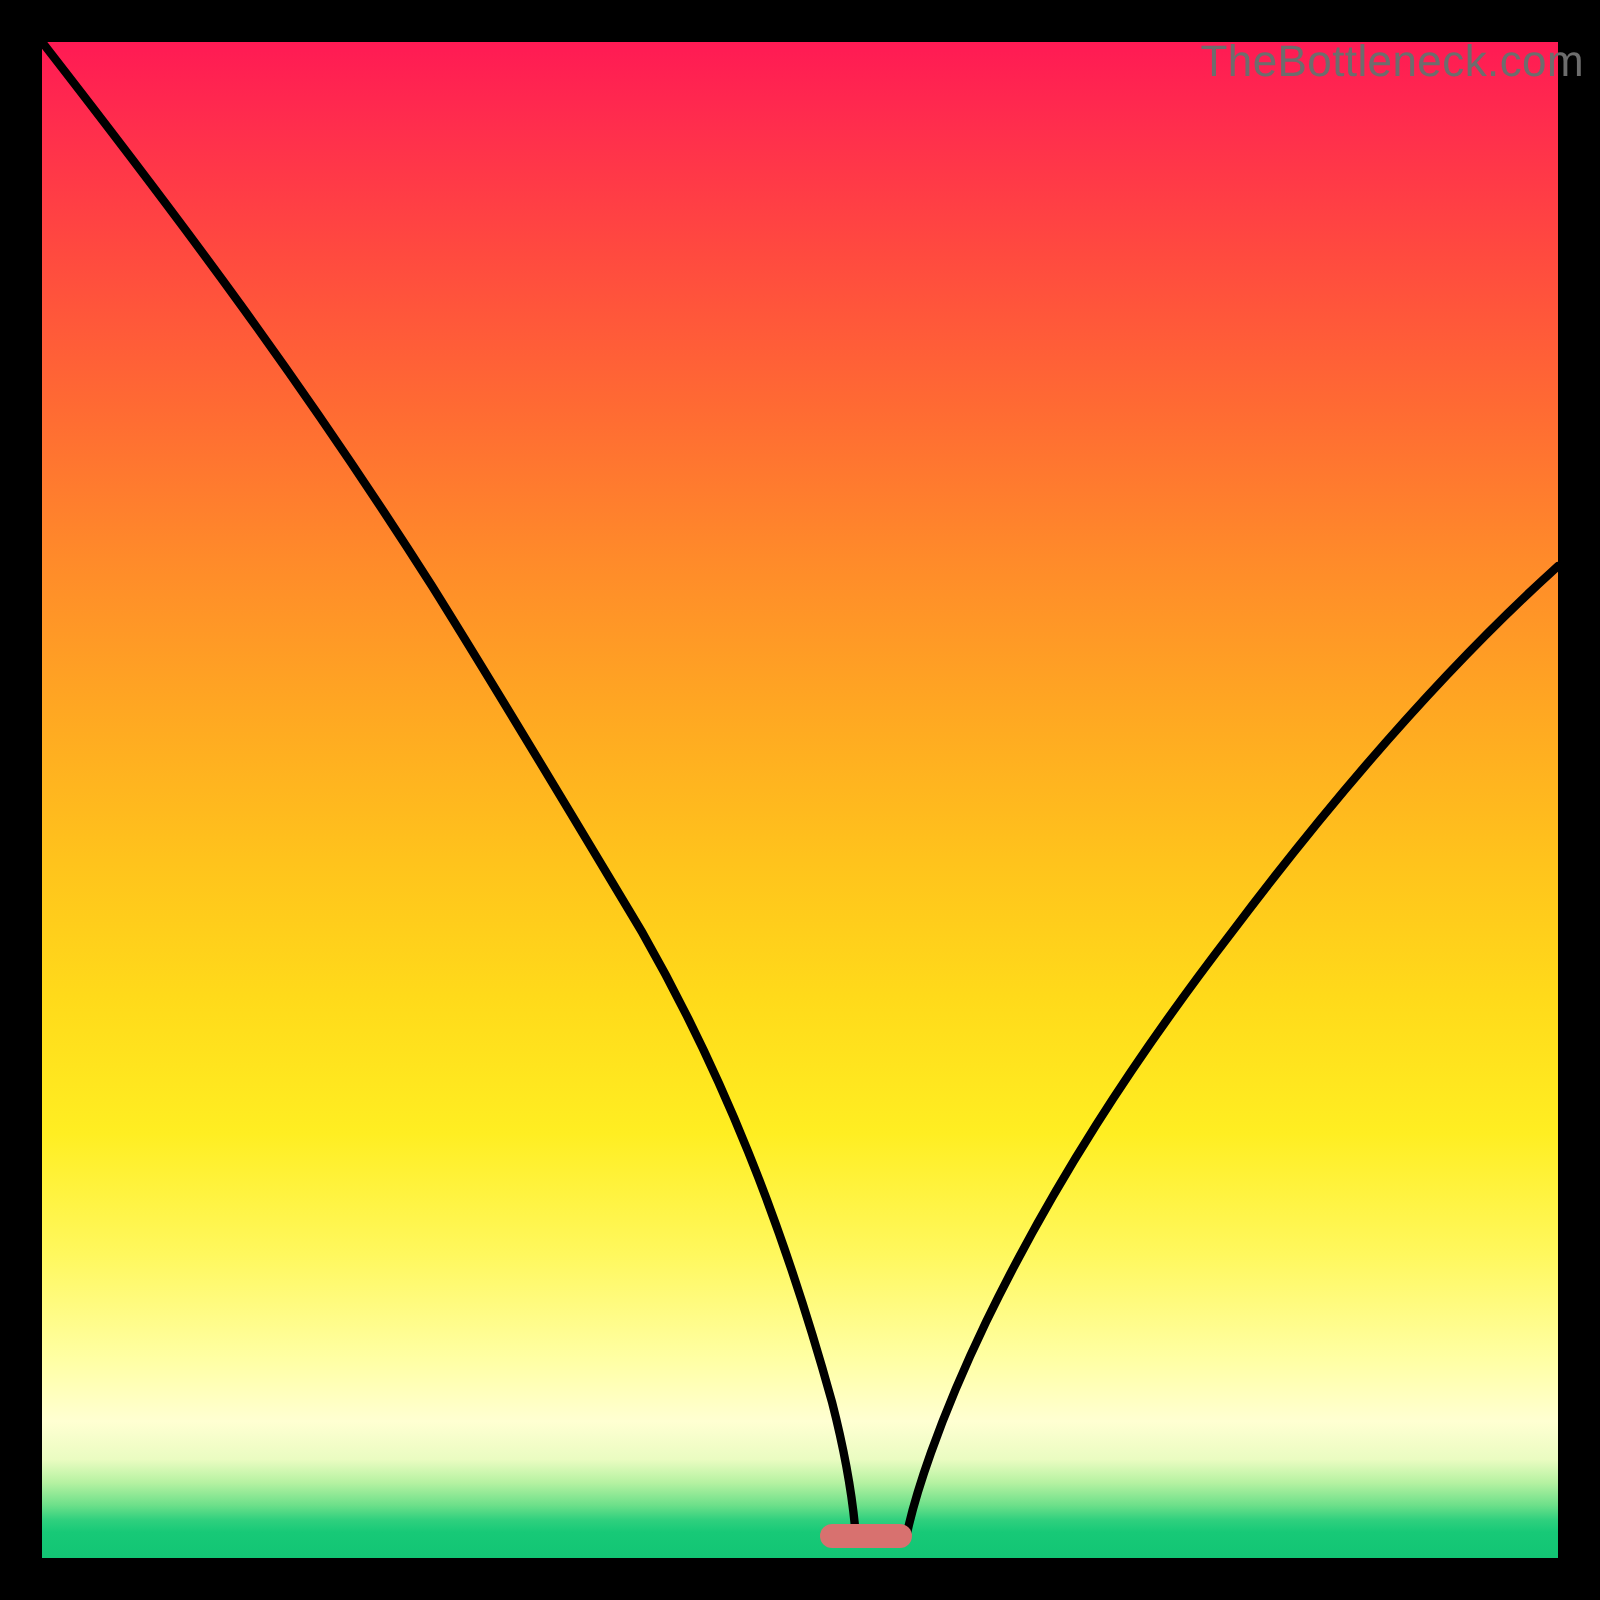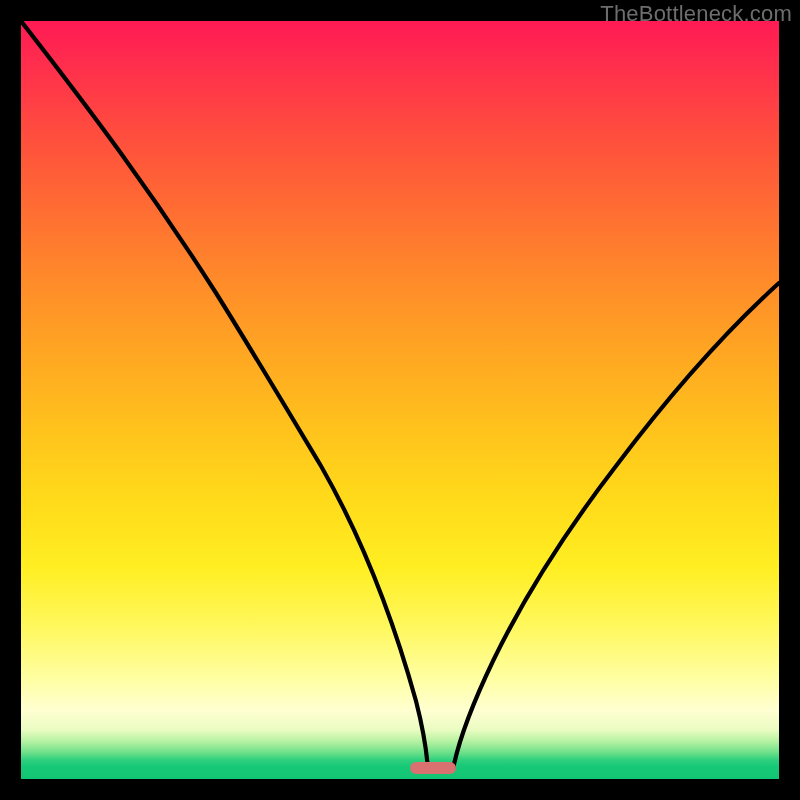--- a/index.html
+++ b/index.html
@@ -41,21 +41,21 @@
       #eafcc1 93.5%,
       #b7f2a2 95%,
       #6ee08a 96.5%,
       #2fd07e 97.5%,
       #17c977 98.3%,
       #12c574 100%
     );
   }
   .watermark {
     position: absolute;
-    top: 1px;
+    top: 18px;
     right: 8px;
     color: #6d6d6d;
     font-size: 22px;
     letter-spacing: 0.2px;
     user-select: none;
   }
   svg.curve {
     position: absolute;
     left: 0;
     top: 0;

